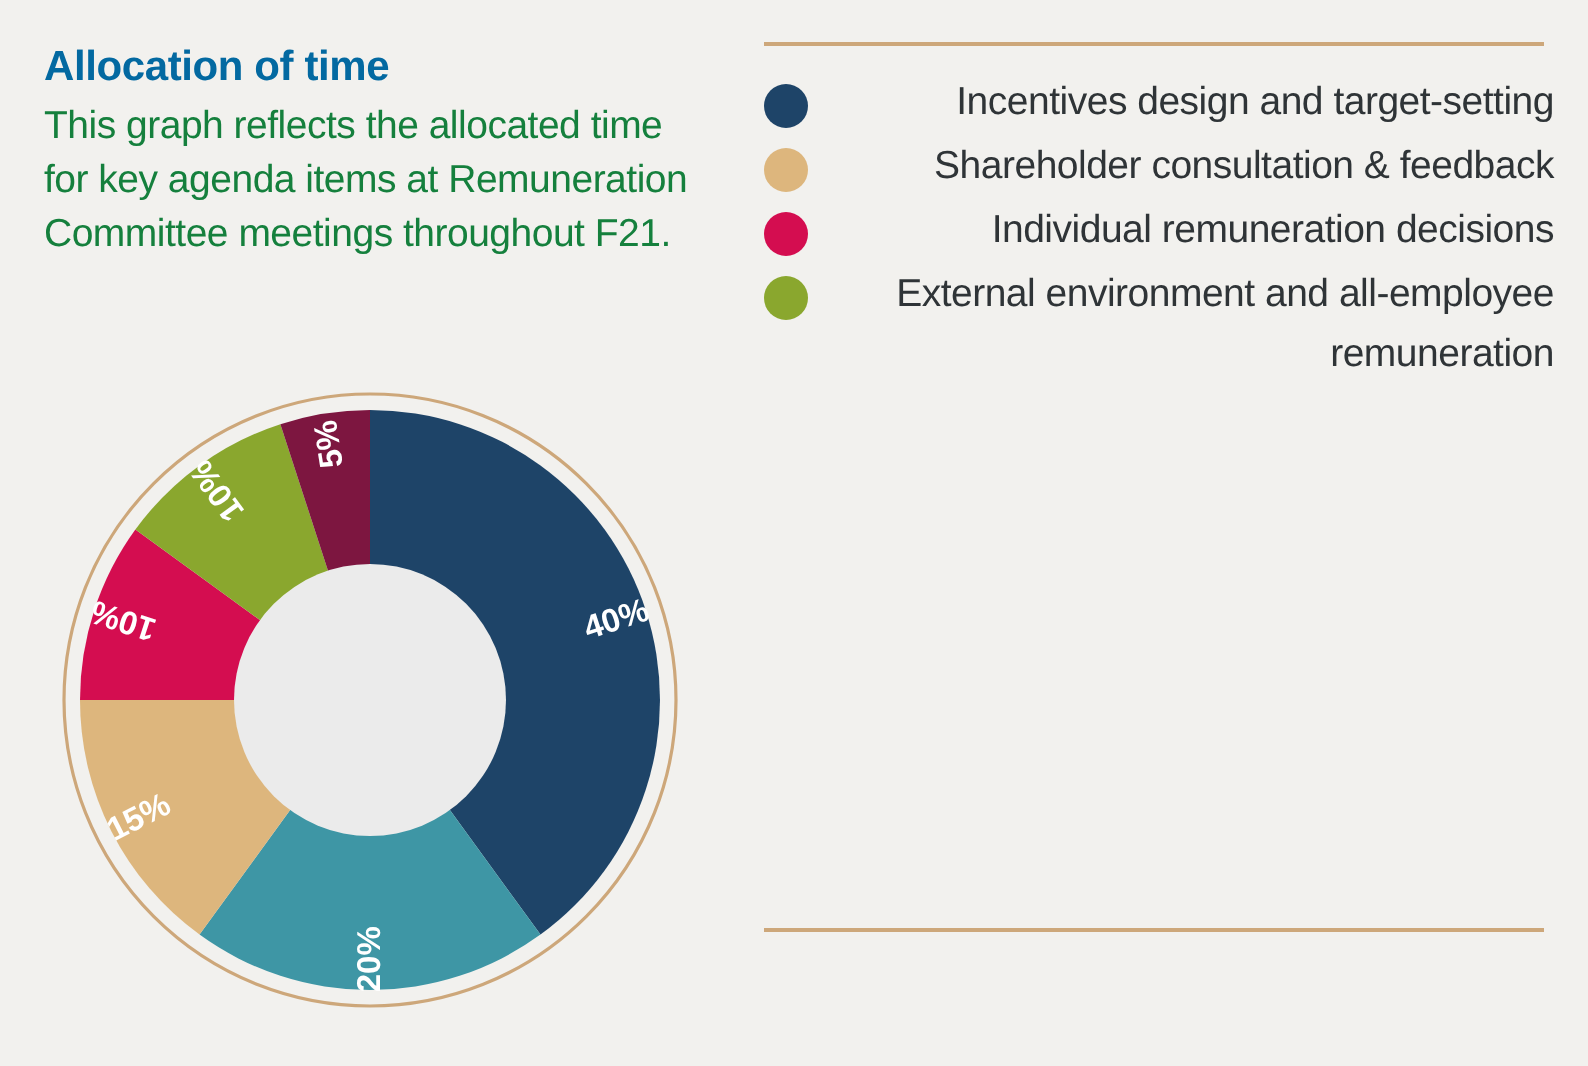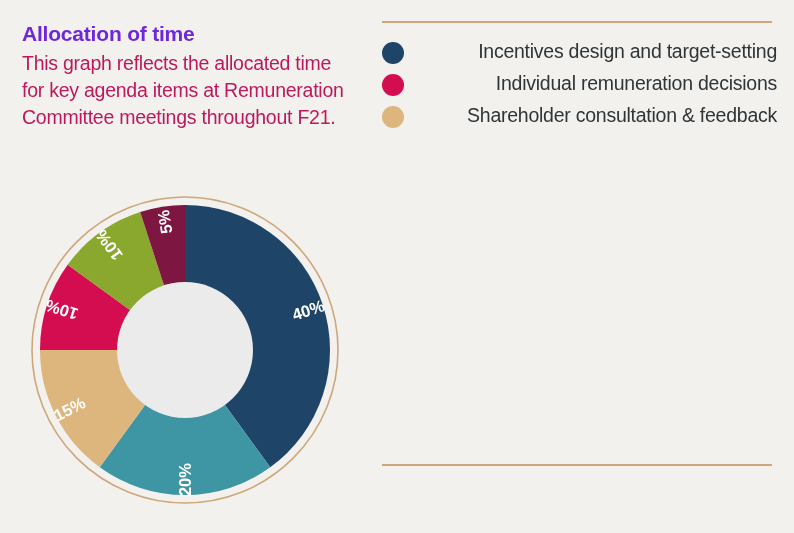--- a/index.html
+++ b/index.html
@@ -120,22 +120,22 @@
     color: #2f3437;
     letter-spacing: -0.25px;
   }
 </style>
 </head>
 <body style="background: rgb(242, 241, 238);">
 
 <div id="page" style="background: rgb(242, 241, 238);">
 
   <div id="left-panel">
-    <div id="panel-title" style="color: #6d28d9;">Allocation of time</div>
-    <div id="panel-description" style="color: #be185d;">This graph reflects the allocated time for key agenda items at Remuneration Committee meetings throughout F21.</div>
+    <div id="panel-title" style="color: #0369a1;">Allocation of time</div>
+    <div id="panel-description" style="color: #15803d;">This graph reflects the allocated time for key agenda items at Remuneration Committee meetings throughout F21.</div>
   </div>
 
   <div id="chart-area">
     <svg id="chart-svg" viewBox="0 0 320 320">
       <g id="slices-group">
           <path d="M 160 160 L 160 15 A 145 145 0 0 1 245.2288615824086 277.3074641843674 Z" fill="#1e4468"></path>
           <path d="M 160 160 L 245.2288615824086 277.3074641843674 A 145 145 0 0 1 74.77113841759142 277.3074641843674 Z" fill="#3e96a5"></path>
           <path d="M 160 160 L 74.77113841759142 277.3074641843674 A 145 145 0 0 1 15 160.00000000000003 Z" fill="#ddb67d"></path>
           <path d="M 160 160 L 15 160.00000000000003 A 145 145 0 0 1 42.69253581563261 74.77113841759142 Z" fill="#d40d50"></path>
           <path d="M 160 160 L 42.69253581563261 74.77113841759142 A 145 145 0 0 1 115.1925358156326 22.09680513720275 Z" fill="#8aa72e"></path>
@@ -155,24 +155,28 @@
   </div>
 
   <div id="legend-panel">
     <div id="legend-rule-top" style="background: rgb(205, 167, 122);"></div>
     <div id="legend-list">
         <div class="legend-item">
           <span class="legend-bullet" style="background: rgb(30, 68, 104);"></span>
           <span class="legend-label">Incentives design and target-setting</span>
         </div>
         <div class="legend-item">
+          <span class="legend-bullet" style="background: rgb(221, 182, 125);"></span>
+          <span class="legend-label">Shareholder consultation &amp; feedback</span>
+        </div>
+        <div class="legend-item">
           <span class="legend-bullet" style="background: rgb(212, 13, 80);"></span>
           <span class="legend-label">Individual remuneration decisions</span>
         </div>
         <div class="legend-item">
-          <span class="legend-bullet" style="background: rgb(221, 182, 125);"></span>
-          <span class="legend-label">Shareholder consultation &amp; feedback</span>
+          <span class="legend-bullet" style="background: rgb(138, 167, 46);"></span>
+          <span class="legend-label">External environment and all-employee remuneration</span>
         </div>
       </div>
     <div id="legend-rule-bottom" style="background: rgb(205, 167, 122);"></div>
   </div>
 
 </div>
 
 </body></html>

